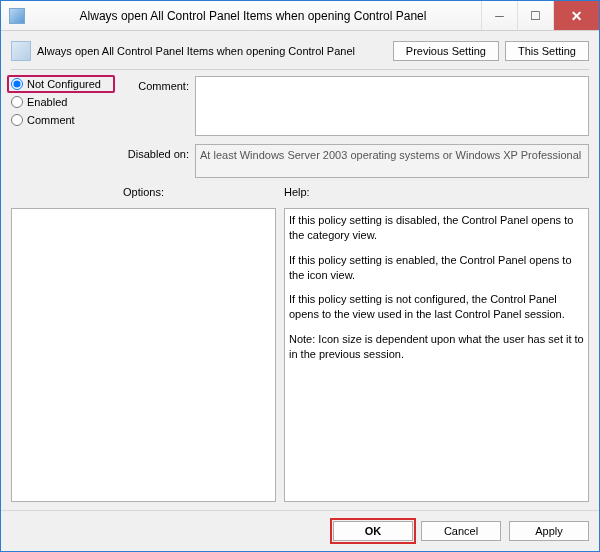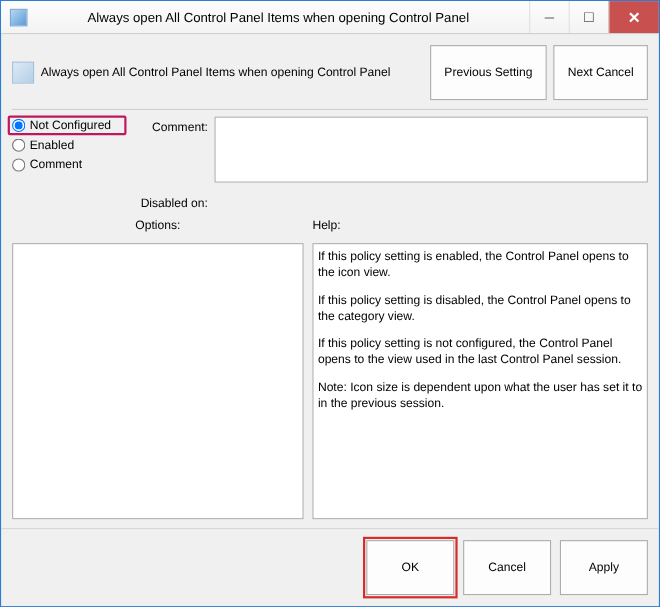--- a/index.html
+++ b/index.html
@@ -71,21 +71,21 @@
     background:linear-gradient(135deg,#dceaf7,#b6cfe6);
     border:1px solid #a5bfd9;
   }
   .headerrow .htext {
     flex:1;
     font-size:11px;
   }
   .btn {
     background:#fdfdfd;
     border:1px solid #acacac;
-    padding: 18px 12px;
+    padding: 3px 12px;
     font-size:11px;
     font-family:inherit;
     min-width:80px;
   }
   .sep {
     height:1px;
     background:#d0d0d0;
     margin: 0 0 6px 0;
   }
   .configrow {
@@ -166,20 +166,21 @@
     display:flex;
     justify-content:flex-end;
     gap:8px;
     padding:10px;
     border-top:1px solid #d8d8d8;
     margin-top:8px;
   }
   .btn.ok-highlight {
     outline:2px solid #d82b2b;
     outline-offset:1px;
+    font-weight:bold;
   }
   ::-webkit-scrollbar { width:16px; }
   ::-webkit-scrollbar-track { background:#f0f0f0; border-left:1px solid #dcdcdc;}
   ::-webkit-scrollbar-thumb { background:#cdcdcd; border:1px solid #b8b8b8;}
   ::-webkit-scrollbar-button { background:#f0f0f0; height:16px; border:1px solid #dcdcdc;}
 </style>
 </head>
 <body>
 
 <div class="window">
@@ -193,21 +194,21 @@
       <div class="winbtn close">✕</div>
     </div>
   </div>
 
   <div class="body">
 
     <div class="headerrow">
       <div class="hicon"></div>
       <div class="htext">Always open All Control Panel Items when opening Control Panel</div>
       <button class="btn">Previous Setting</button>
-      <button class="btn">Next Cancel</button>
+      <button class="btn">This Setting</button>
     </div>
 
     <div class="sep"></div>
 
     <div class="configrow">
       <div class="radios">
         <label class="radio highlight">
           <input type="radio" name="state" checked="" style="">
           <span>Not Configured</span>
         </label>
@@ -223,34 +224,37 @@
 
       <div style="flex:1; display:flex; flex-direction:column; gap:6px;">
         <div style="display:flex; gap:6px;">
           <div class="labelcol">Comment:</div>
           <div class="fieldcol">
             <textarea class="textarea-like commentbox" style=""></textarea>
           </div>
         </div>
         <div style="display:flex; gap:6px;">
           <div class="labelcol">Disabled on:</div>
+          <div class="fieldcol">
+            <div class="textarea-like supportedbox">At least Windows Server 2003 operating systems or Windows XP Professional</div>
+          </div>
         </div>
       </div>
     </div>
 
     <div class="midrow">
       <div style="flex:0 0 265px;text-align:center;" class="labelcol2">Options:</div>
       <div style="flex:1;" class="labelcol2">Help:</div>
     </div>
 
     <div class="panels" style="height:270px;">
       <div class="panel options"></div>
       <div class="panel help">
+        <p>If this policy setting is disabled, the Control Panel opens to the category view.</p>
         <p>If this policy setting is enabled, the Control Panel opens to the icon view.</p>
-        <p>If this policy setting is disabled, the Control Panel opens to the category view.</p>
         <p>If this policy setting is not configured, the Control Panel opens to the view used in the last Control Panel session.</p>
         <p>Note: Icon size is dependent upon what the user has set it to in the previous session.</p>
       </div>
     </div>
 
   </div>
 
   <div class="footer">
     <button class="btn ok-highlight">OK</button>
     <button class="btn">Cancel</button>

